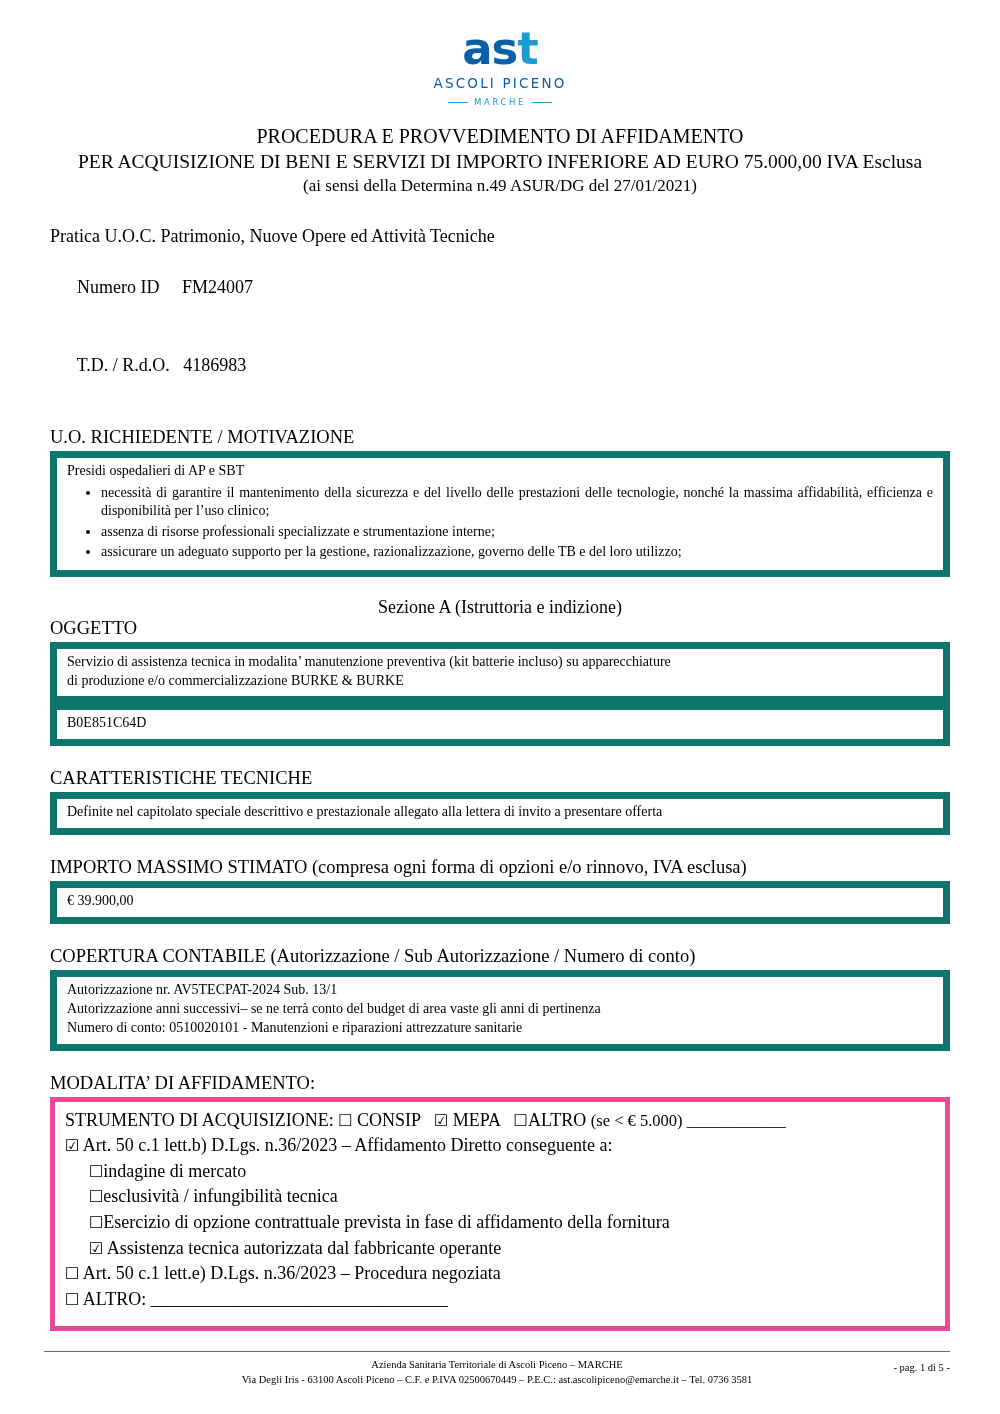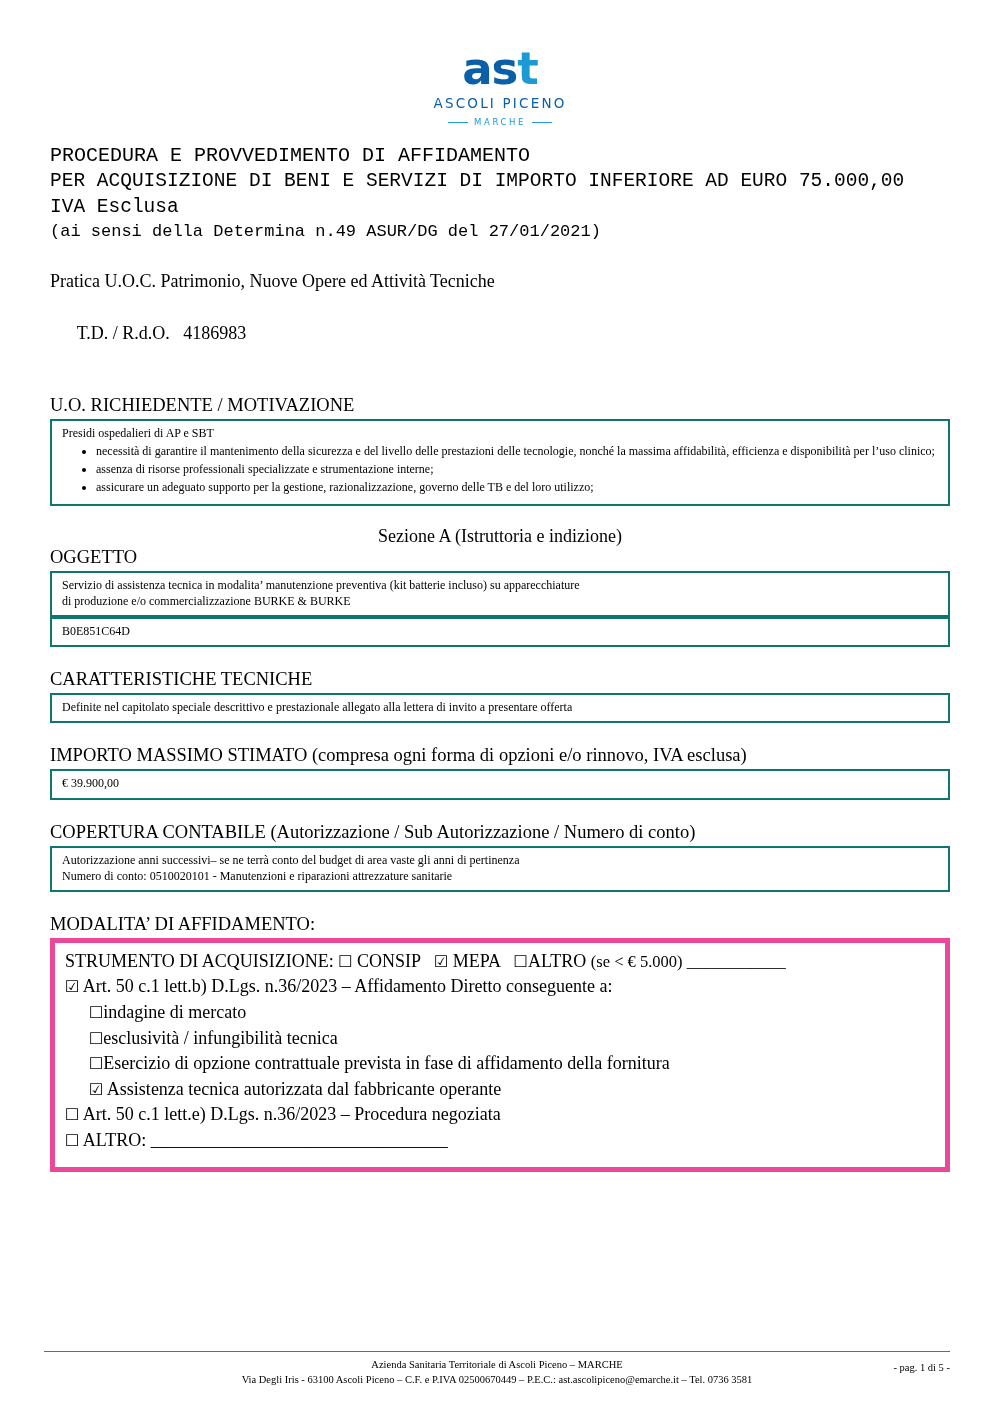--- a/index.html
+++ b/index.html
@@ -11,21 +11,21 @@
     width: 1000px;
     height: 1414px;
     font-family: "Liberation Serif", serif;
     color: #000000;
     position: relative;
   }
   .page {
     width: 1000px;
     height: 1414px;
     box-sizing: border-box;
-    padding: 36px 50px 0 50px;
+    padding: 16px 50px 0 50px;
     position: relative;
   }
 
   
   .logo-wrap {
     text-align: center;
     margin-top: 10px;
     margin-bottom: 14px;
   }
   .logo-mark {
@@ -64,45 +64,45 @@
     top: 50%;
     width: 20px;
     height: 1px;
     background: #1b9ad6;
   }
   .logo-region:before { left: 0; }
   .logo-region:after { right: 0; }
 
   
   .doc-title {
+    text-align: center;
     font-size: 20px;
     line-height: 1.32;
     margin-bottom: 2px;
-    font-family: Liberation Mono, monospace;
   }
   .doc-title .l2 { font-size: 19.5px; }
   .doc-title .l3 { font-size: 17px; }
 
   .meta {
     margin-top: 26px;
     font-size: 18px;
     line-height: 1.44;
   }
   .meta-row { white-space: pre; }
 
   .section-label {
     font-size: 18.5px;
     margin-top: 22px;
     margin-bottom: 3px;
   }
 
   .box {
-    border: 2px solid #0f766e;
+    border: 7px solid #0f766e;
     padding: 4px 10px 6px 10px;
-    font-size: 12px;
+    font-size: 14px;
     line-height: 1.35;
     box-sizing: border-box;
   }
   .box p { margin: 0; }
   ul.bullets {
     margin: 3px 0 2px 0;
     padding-left: 34px;
   }
   ul.bullets li {
     margin-bottom: 2px;
@@ -162,20 +162,23 @@
 
   <div class="doc-title">
     <div class="l1">PROCEDURA E PROVVEDIMENTO DI AFFIDAMENTO</div>
     <div class="l2">PER ACQUISIZIONE DI BENI E SERVIZI DI IMPORTO INFERIORE AD EURO 75.000,00 IVA Esclusa</div>
     <div class="l3">(ai sensi della Determina n.49 ASUR/DG del 27/01/2021)</div>
   </div>
 
   <div class="meta">
     <div class="meta-row">Pratica U.O.C. Patrimonio, Nuove Opere ed Attività Tecniche</div>
     <div class="meta-row">
+      <span>Numero ID</span><span>&nbsp;&nbsp;&nbsp;&nbsp;&nbsp;</span><span>FM24007</span>
+    </div>
+    <div class="meta-row">
       <span>T.D. / R.d.O.</span><span>&nbsp;&nbsp;&nbsp;</span><span>4186983</span>
     </div>
   </div>
 
   <div class="section-label">U.O. RICHIEDENTE / MOTIVAZIONE</div>
   <div class="box">
     <p>Presidi ospedalieri di AP e SBT</p>
     <ul class="bullets">
       <li>necessità di garantire il mantenimento della sicurezza e del livello delle prestazioni delle tecnologie, nonché la massima affidabilità, efficienza e disponibilità per l’uso clinico;</li>
       <li>assenza di risorse professionali specializzate e strumentazione interne;</li>
@@ -200,20 +203,21 @@
     <p>Definite nel capitolato speciale descrittivo e prestazionale allegato alla lettera di invito a presentare offerta</p>
   </div>
 
   <div class="section-label">IMPORTO MASSIMO STIMATO (compresa ogni forma di opzioni e/o rinnovo, IVA esclusa)</div>
   <div class="box">
     <p>€ 39.900,00</p>
   </div>
 
   <div class="section-label">COPERTURA CONTABILE (Autorizzazione / Sub Autorizzazione / Numero di conto)</div>
   <div class="box">
+    <p class="box-line">Autorizzazione nr. AV5TECPAT-2024 Sub. 13/1</p>
     <p class="box-line">Autorizzazione anni successivi– se ne terrà conto del budget di area vaste gli anni di pertinenza</p>
     <p class="box-line">Numero di conto: 0510020101 - Manutenzioni e riparazioni attrezzature sanitarie</p>
   </div>
 
   <div class="section-label">MODALITA’ DI AFFIDAMENTO:</div>
   <div class="mod-box">
 
     <div>
       <span>STRUMENTO DI ACQUISIZIONE:</span>
       <span class="cb">☐</span>

